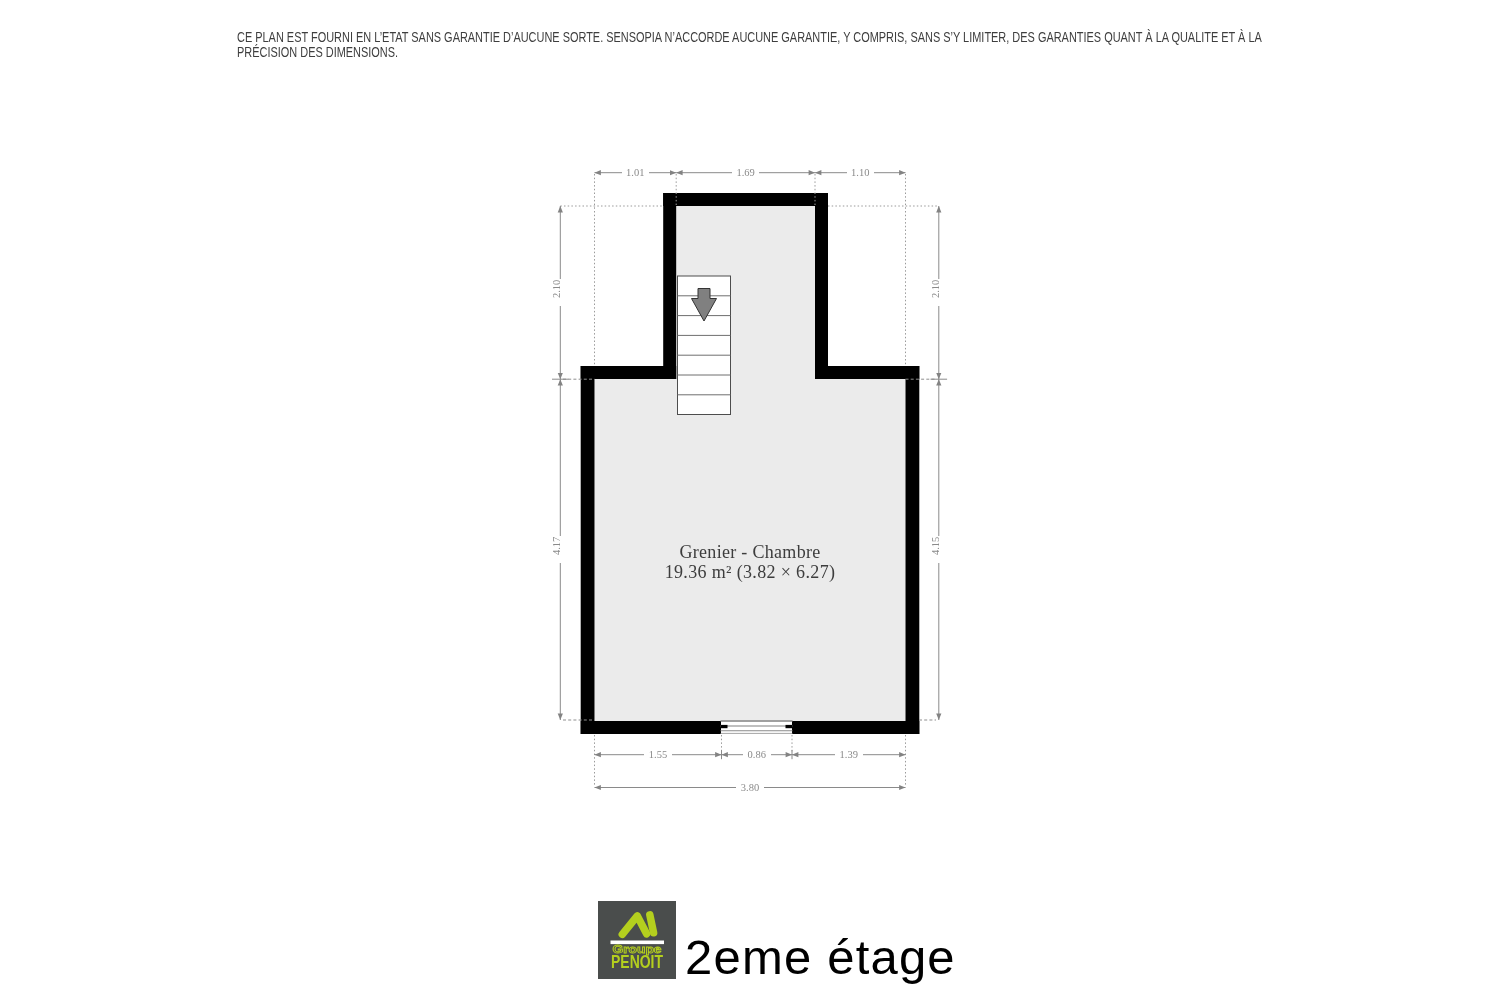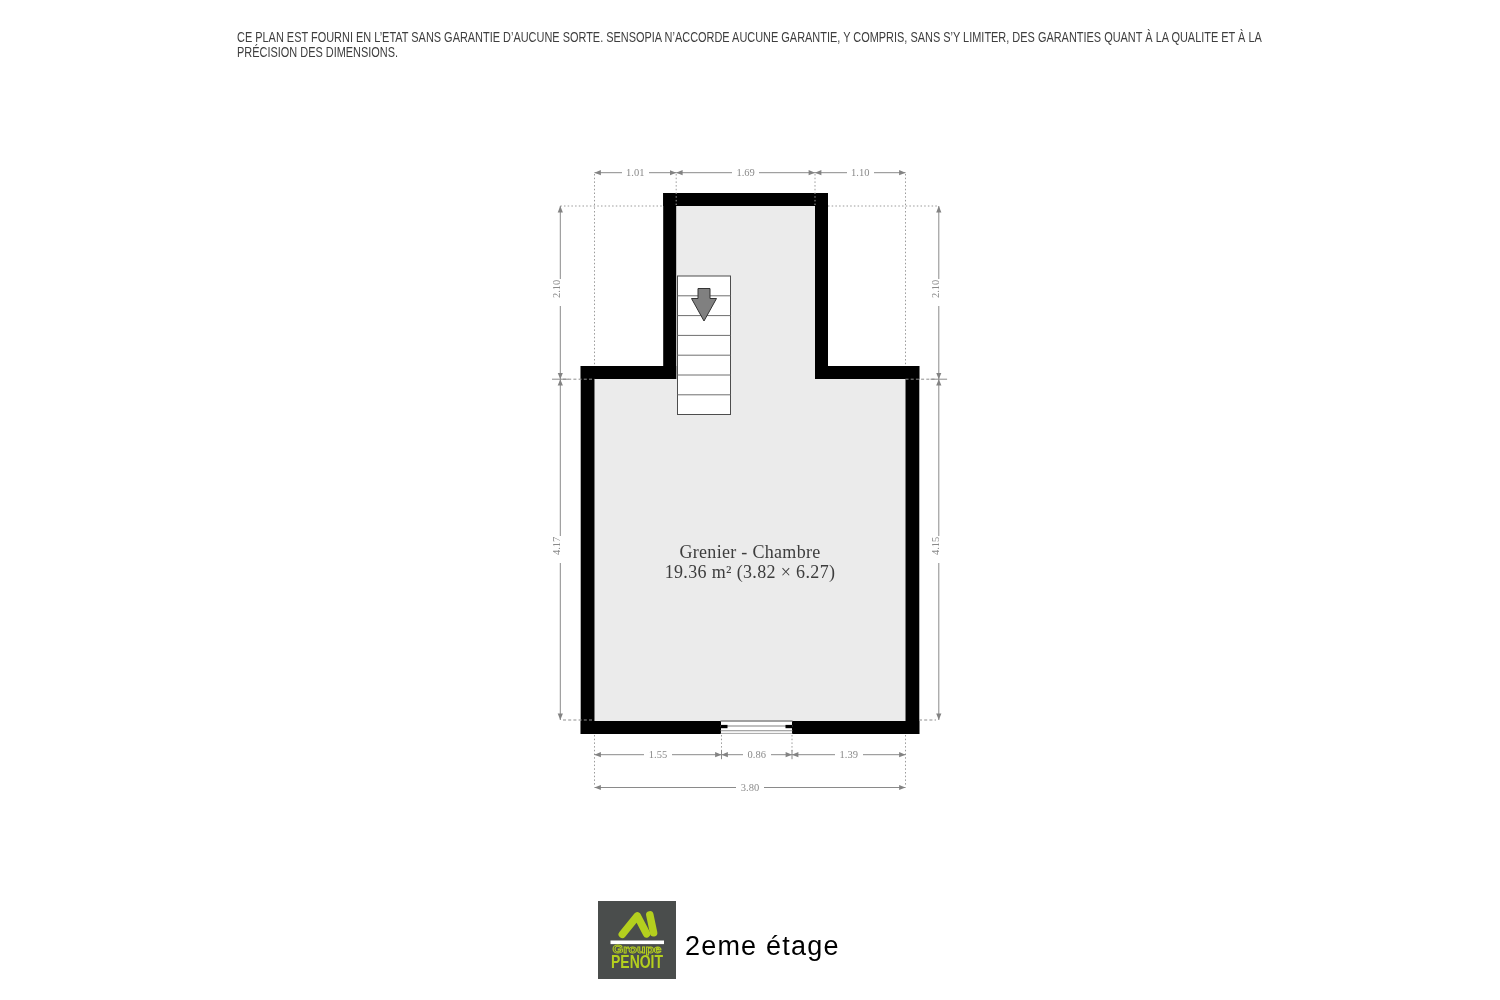--- a/index.html
+++ b/index.html
@@ -164,13 +164,13 @@
     <path d="M51.8,13.8 L55.6,31.8"></path>
   </g>
 
   <rect x="12.5" y="39.5" width="53.5" height="3.6" fill="#ffffff"></rect>
 
   <text x="39" y="52" text-anchor="middle" font-family="Liberation Sans, sans-serif" font-size="10.5" font-weight="bold" fill="none" stroke="#b4cf1e" stroke-width="0.8" textLength="49" lengthAdjust="spacingAndGlyphs">Groupe</text>
 
   <text x="39" y="66.5" text-anchor="middle" font-family="Liberation Sans, sans-serif" font-size="18" font-weight="bold" fill="#b4cf1e" textLength="52" lengthAdjust="spacingAndGlyphs">PENOIT</text>
 </svg>
 
-<div class="abs" style="left:685px;top:933px;font-size:27px;letter-spacing:1.2px;color:#000000;line-height:1;">2eme étage</div>
+<div class="abs" style="left:685px;top:933px;font-size:49px;letter-spacing:1.2px;color:#000000;line-height:1;">2eme étage</div>
 
 </body></html>

